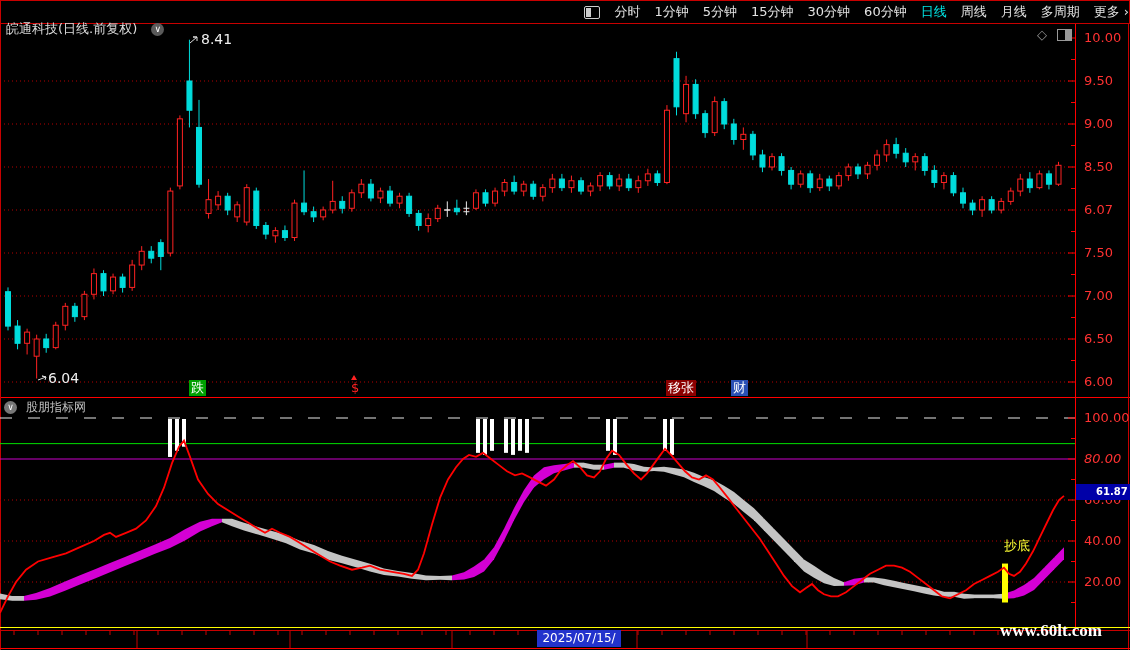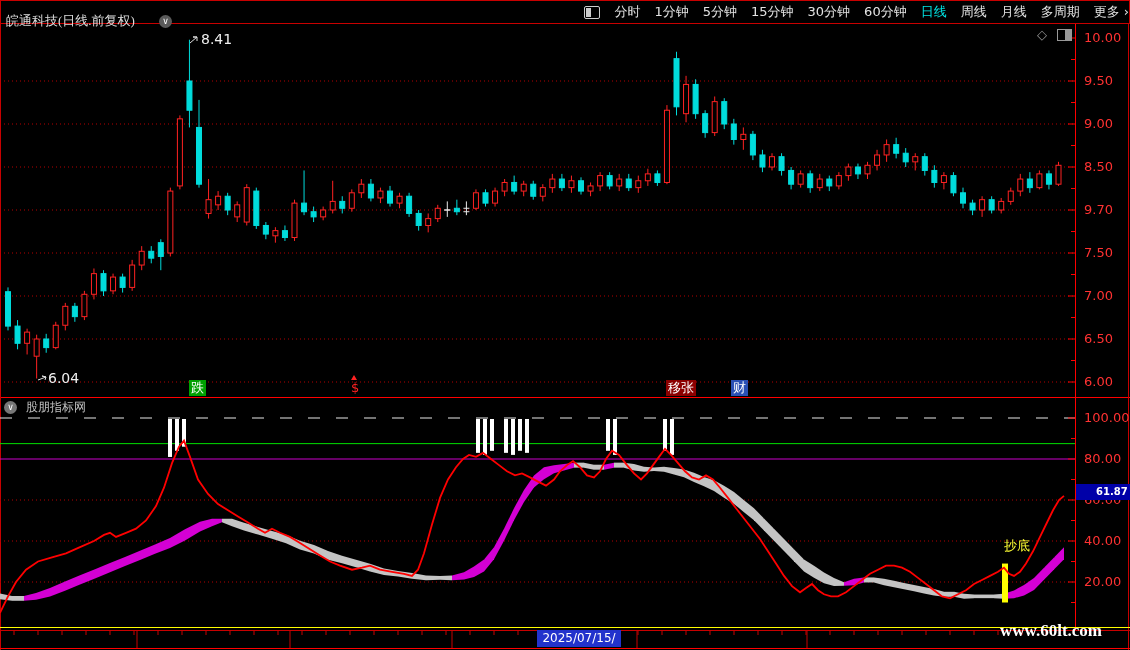--- a/index.html
+++ b/index.html
@@ -10,21 +10,21 @@
   .toolbar{left:0;top:0;width:1128px;height:22px;border-top:1px solid #c80000;border-bottom:1px solid #c80000;
            border-left:1px solid #c80000;border-right:1px solid #c80000;display:flex;align-items:center;background:#000;}
   .tb-left{display:flex;align-items:center;gap:14px;padding-left:6px;flex:1;justify-content:flex-end;}
   .tb-right{display:flex;align-items:stretch;height:100%;}
   .tbi{font-size:13px;color:#e3e3e3;cursor:pointer;white-space:nowrap;}
   .tbi.active{color:#00e5e5;}
   .tbr{font-size:13px;color:#e3e3e3;display:flex;align-items:center;padding:0 9px;border-left:1px solid #c80000;cursor:pointer;white-space:nowrap;}
   .panel-icon{width:14px;height:11px;border:1px solid #ccc;border-radius:2px;position:relative;display:inline-block;}
   .panel-icon::after{content:"";position:absolute;left:1px;top:1px;bottom:1px;width:5px;background:#ccc;}
   
-  .title-row{left:6px;top:12px;display:flex;align-items:center;gap:24px;font-size:13px;color:#ddd;font-family:Liberation Serif, serif;}
+  .title-row{left:6px;top:20px;display:flex;align-items:center;gap:14px;font-size:13px;color:#ddd;}
   .circ-chevron{width:13px;height:13px;border-radius:50%;background:#5a5a5a;color:#fff;font-size:9px;line-height:13px;
                 text-align:center;display:inline-block;}
   .corner-icons{right:58px;top:27px;display:flex;gap:10px;align-items:center;color:#999;font-size:13px;}
   .split-sq{width:13px;height:10px;border:1px solid #999;position:relative;display:inline-block;}
   .split-sq::after{content:"";position:absolute;left:55%;top:0;bottom:0;right:0;background:#999;}
   
   .pl{position:absolute;left:1084px;width:44px;height:14px;font-size:13px;color:#ff3232;line-height:14px;}
   .ann{position:absolute;color:#eee;font-size:14px;white-space:nowrap;}
   .marker{position:absolute;top:380px;height:16px;line-height:16px;font-size:13px;padding:0 2px;white-space:nowrap;}
   .up-tri{position:absolute;width:0;height:0;border-left:3px solid transparent;border-right:3px solid transparent;
@@ -506,21 +506,21 @@
   <div class="abs corner-icons">
     <span>◇</span>
     <span class="split-sq"></span>
   </div>
 
   <div>
       <div class="pl" style="top: 31px;">10.00</div>
       <div class="pl" style="top: 74px;">9.50</div>
       <div class="pl" style="top: 117px;">9.00</div>
       <div class="pl" style="top: 160px;">8.50</div>
-      <div class="pl" style="top: 203px;">9.70</div>
+      <div class="pl" style="top: 203px;">6.07</div>
       <div class="pl" style="top: 246px;">7.50</div>
       <div class="pl" style="top: 289px;">7.00</div>
       <div class="pl" style="top: 332px;">6.50</div>
       <div class="pl" style="top: 375px;">6.00</div>
     </div>
 
   <div class="abs ann" style="left:201px;top:31px">8.41</div>
   <div class="abs ann" style="left:48px;top:370px">6.04</div>
 
   <div>
@@ -531,21 +531,21 @@
       <div class="marker" style="left: 731px; color: rgb(255, 255, 255); background: rgb(42, 80, 180);">财</div>
     </div>
 
   <div class="abs ind-header">
     <span class="circ-chevron" style="background:#777">∨</span>
     <span style="color:#c0c0c0">股朋指标网</span>
   </div>
 
   <div>
       <div class="pl" style="top: 411px;">100.00</div>
-      <div class="pl" style="top: 452px;">80.00</div>
+      <div class="pl" style="top: 452px; font-style: italic;">80.00</div>
       <div class="pl" style="top: 493px;">60.00</div>
       <div class="pl" style="top: 534px;">40.00</div>
       <div class="pl" style="top: 575px;">20.00</div>
     </div>
   <div class="abs badge">61.87</div>
 
   <div class="abs" style="left:1004px;top:537px;color:#ffff33;font-size:13px">抄底</div>
 
   <div>
       <div class="dl" style="left: 6px;">2025年</div>

